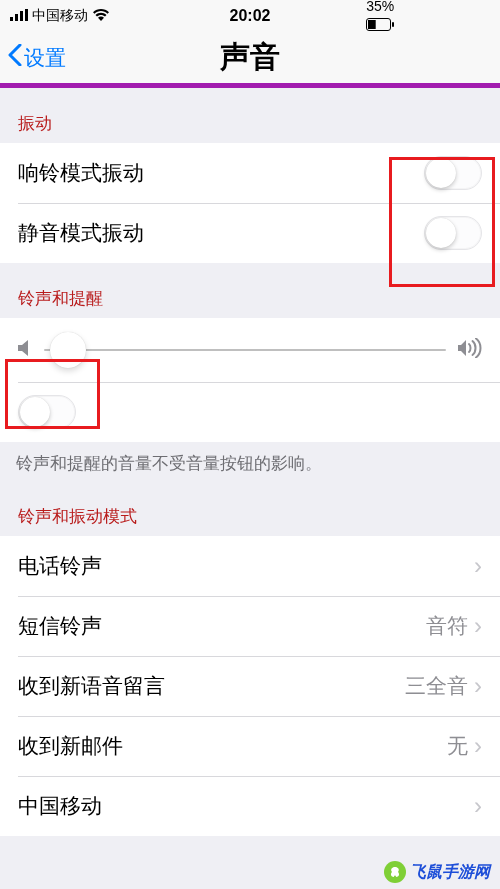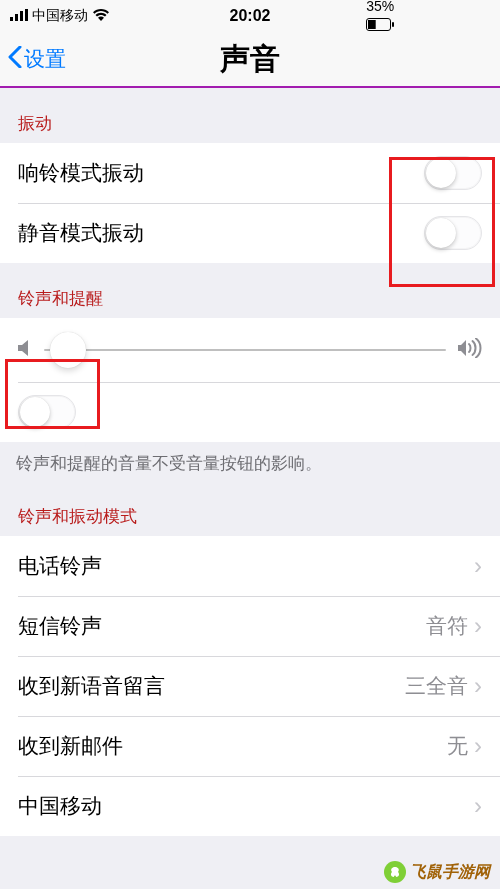--- a/index.html
+++ b/index.html
@@ -24,21 +24,21 @@
     }
     .sb-left, .sb-right { display: flex; align-items: center; gap: 4px; flex: 1; }
     .sb-right { justify-content: flex-end; flex-direction: column; }
     .sb-center { flex: 0; font-weight: 600; font-size: 16px; }
     .navbar {
       background: #f8f8f8;
       height: 56px;
       display: flex;
       align-items: center;
       position: relative;
-      border-bottom: 2px solid #a21caf;
+      border-bottom: 5px solid #a21caf;
       padding: 0 8px;
     }
     .navbar-back {
       color: #007aff;
       font-size: 21px;
       display: flex;
       align-items: center;
       gap: 2px;
     }
     .navbar-title {
@@ -136,21 +136,21 @@
     .watermark {
       position: absolute;
       right: 10px;
       bottom: 6px;
       display: flex;
       align-items: center;
       gap: 4px;
       font-size: 16px;
       font-style: italic;
       font-weight: 700;
-      color: #a16207;
+      color: #1d4ed8;
       z-index: 11;
     }
     .wm-bubble {
       width: 22px; height: 22px;
       background: #7fcf36;
       border-radius: 50%;
       display: flex;
       align-items: center;
       justify-content: center;
     }

